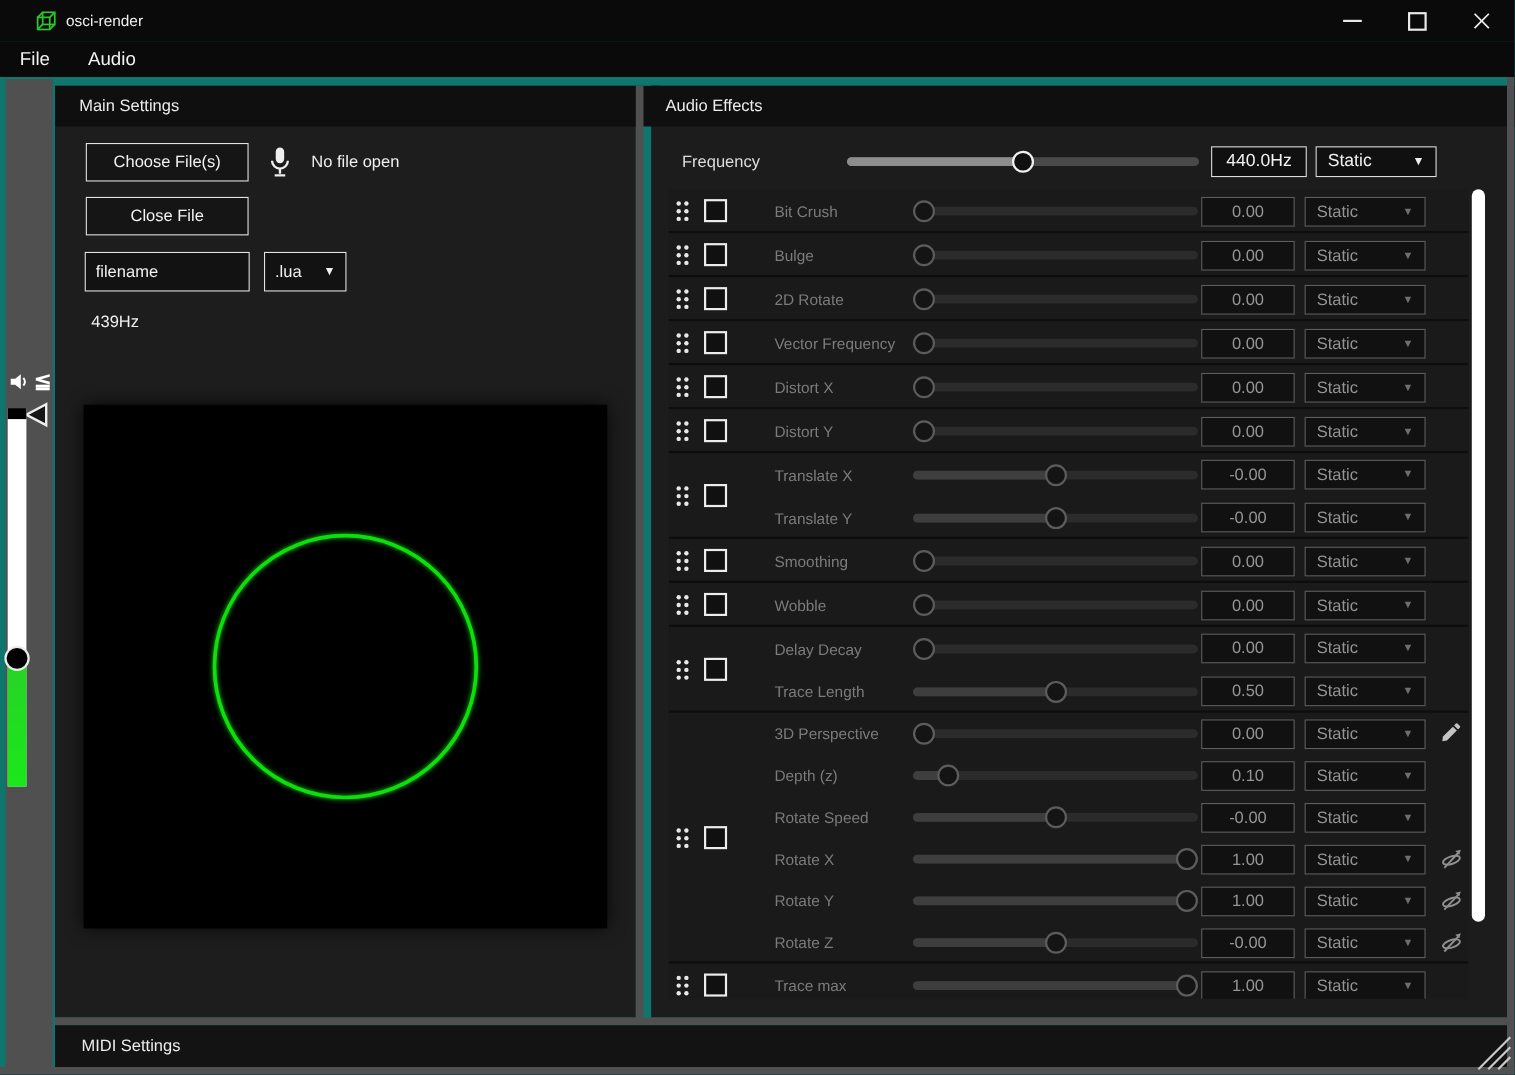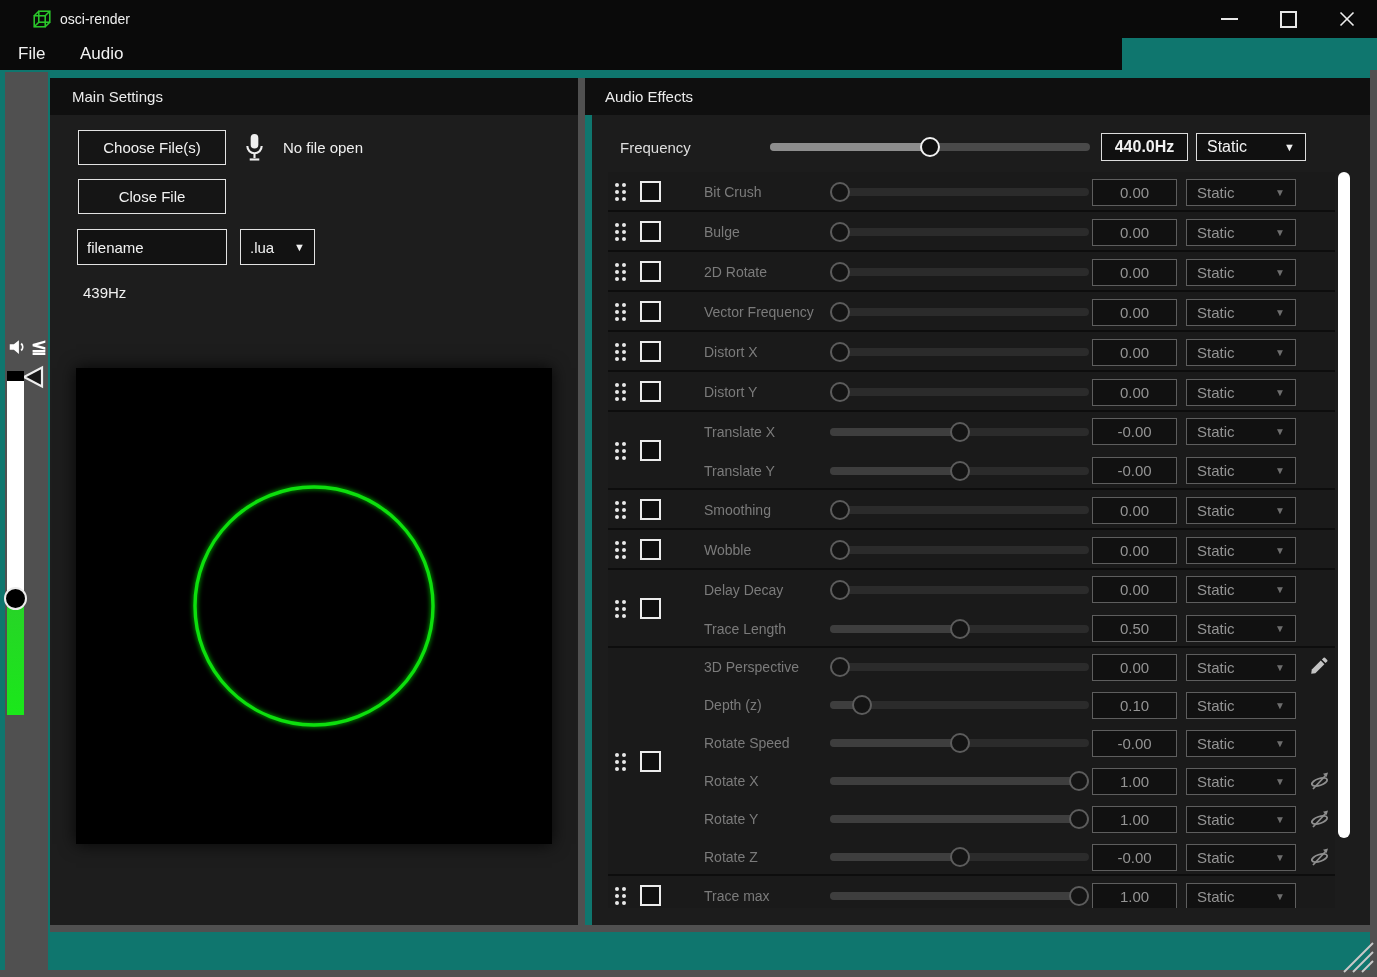--- a/index.html
+++ b/index.html
@@ -9,21 +9,21 @@
 
   
   .titlebar{position:absolute;left:0;top:0;width:1377px;height:38px;background:#0a0a0a;}
   .app-icon{position:absolute;left:31px;top:8px;width:22px;height:22px;}
   .title-text{position:absolute;left:60px;top:11px;font-size:14px;color:#f0f0f0;}
   .winbtn{position:absolute;top:0;width:46px;height:38px;display:flex;align-items:center;justify-content:center;}
   .glyph-min{width:17px;height:2px;background:#e8e8e8;}
   .glyph-max{width:13px;height:13px;border:2px solid #e8e8e8;}
 
   
-  .menubar{position:absolute;left:0;top:38px;width:1122px;height:32px;background:#0a0a0a;}
+  .menubar{position:absolute;left:0;top:38px;width:1377px;height:32px;background:#0a0a0a;}
   .menu-item{position:absolute;top:6px;font-size:17px;color:#f2f2f2;cursor:default;}
 
   
   .edge-r{position:absolute;left:1370px;top:70px;width:7px;height:907px;background:#505050;}
   .edge-b{position:absolute;left:0;top:970px;width:1377px;height:7px;background:#505050;}
   .grip{position:absolute;left:1342px;top:941px;}
 
   
   .vol-strip{position:absolute;left:5px;top:72px;width:43px;height:898px;background:#505050;}
   .vol-icons{position:absolute;left:2px;top:264px;width:40px;height:26px;}
@@ -55,21 +55,21 @@
 
   
   .freq-label{position:absolute;left:28px;top:61px;font-size:15px;color:#dedede;}
   .freq-slider{position:absolute;left:178px;top:59px;width:320px;height:20px;}
   .freq-track{position:absolute;left:0;top:6px;width:320px;height:8px;border-radius:4px;background:#4a4a4a;}
   .freq-fill{position:absolute;left:0;top:6px;height:8px;border-radius:4px;background:#8d8d8d;}
   .freq-thumb{position:absolute;top:0;width:20px;height:20px;box-sizing:border-box;border-radius:50%;
               background:#101010;border:2px solid #f0f0f0;}
   .freq-box{position:absolute;left:509px;top:55px;width:87px;height:28px;box-sizing:border-box;
             background:#101010;border:1px solid #dcdcdc;color:#f2f2f2;font-size:16px;
-            display:flex;align-items:center;justify-content:center;font-weight:bold;}
+            display:flex;align-items:center;justify-content:center;}
   .freq-drop{position:absolute;left:604px;top:55px;width:110px;height:28px;box-sizing:border-box;
             background:#101010;border:1px solid #dcdcdc;color:#f2f2f2;font-size:16px;
             display:flex;align-items:center;justify-content:space-between;padding:0 10px;}
   .freq-drop .caret{font-size:11px;color:#f0f0f0;}
 
   .fx-list{position:absolute;left:16px;top:94px;width:727px;height:736px;overflow:hidden;}
   .egroup{position:relative;width:727px;background:#1a1a1a;box-sizing:border-box;
           border-bottom:2px solid #0d0d0d;}
   .ehandle{position:absolute;left:7px;display:grid;grid-template-columns:4px 4px;
            grid-auto-rows:4px;gap:3px;}
@@ -554,20 +554,23 @@
             <span>Static</span>
             <span class="caret">▼</span>
           </div>
         </div>
       </div>
     <div class="fx-scrollbar"></div>
   </section>
 
   <div class="splitter-h"></div>
 
+  <div class="midi-bar">
+    <span class="midi-title">MIDI Settings</span>
+  </div>
 
   <div class="edge-r"></div>
   <div class="edge-b"></div>
   <svg class="grip" width="33" height="33" viewBox="0 0 33 33">
     <g stroke="#c9c9c9" stroke-width="2">
       <line x1="2" y1="31" x2="31" y2="2"></line>
       <line x1="11" y1="31" x2="31" y2="11"></line>
       <line x1="20" y1="31" x2="31" y2="20"></line>
     </g>
   </svg>

